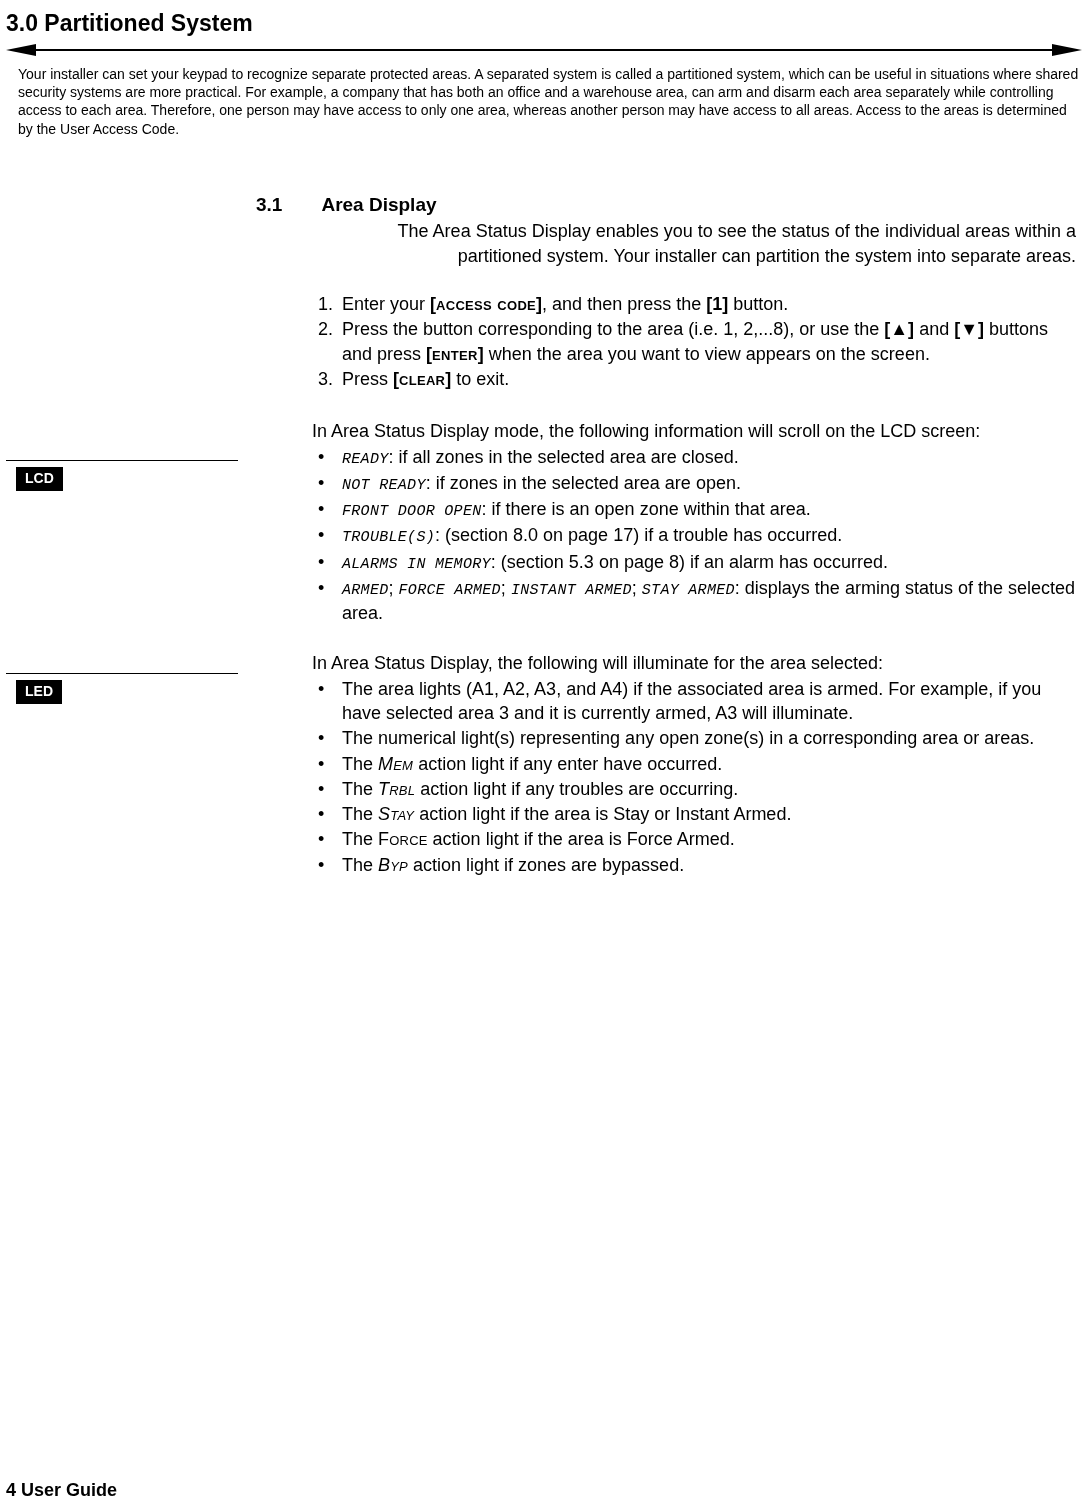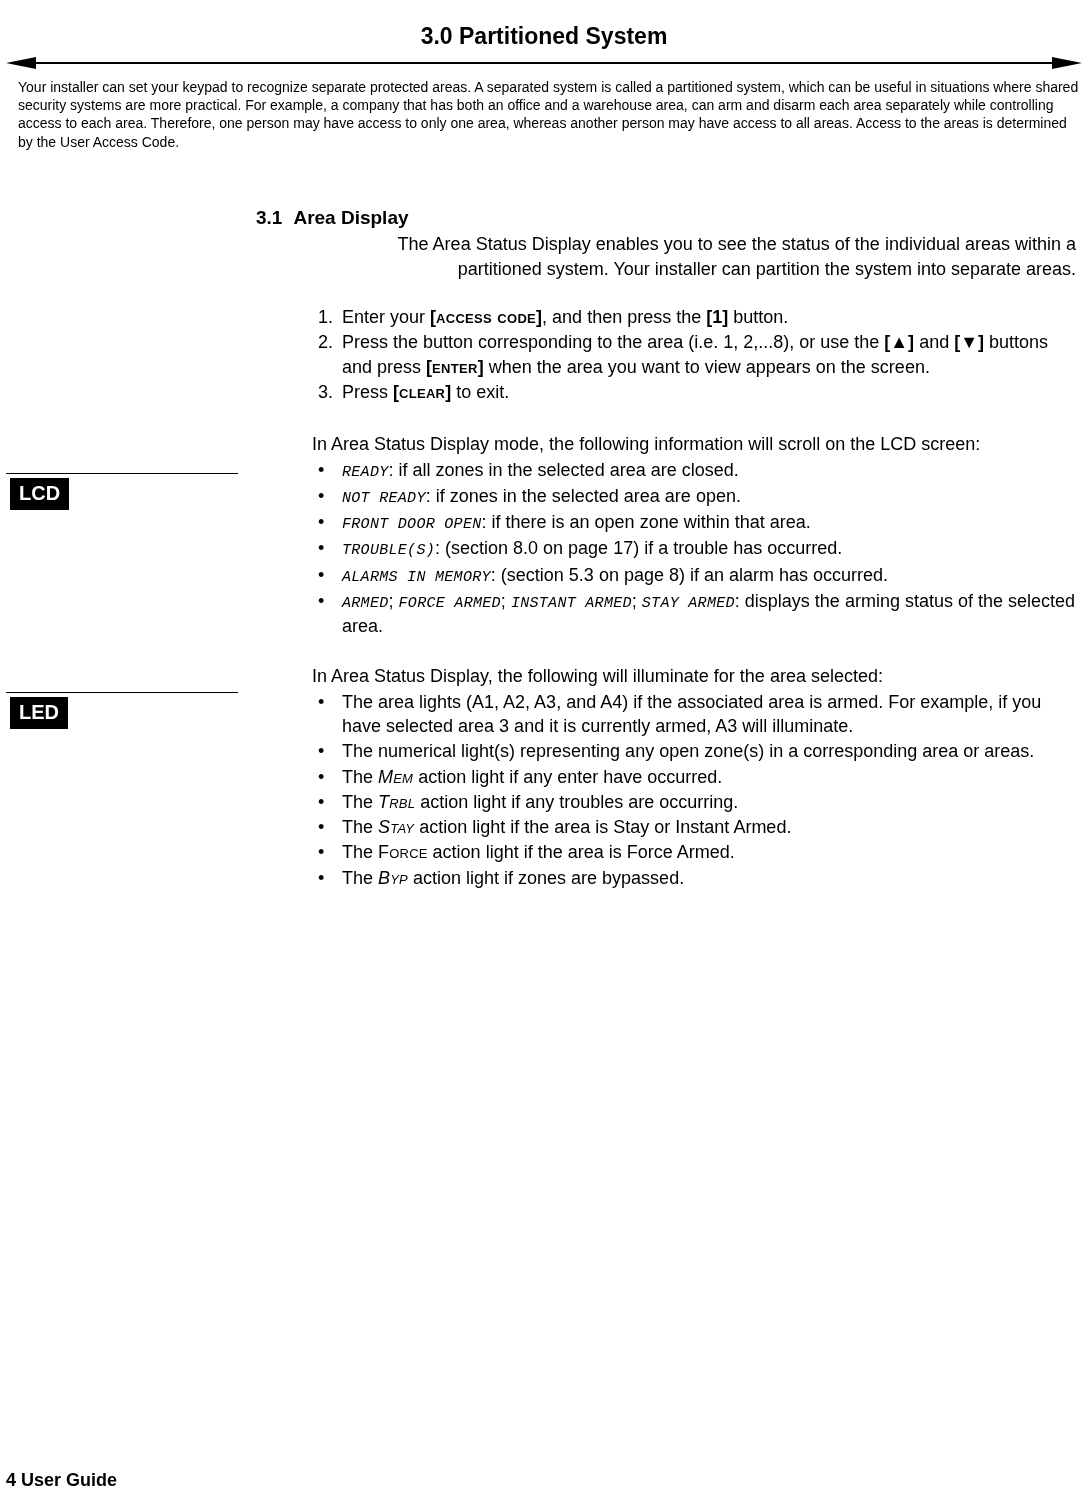--- a/index.html
+++ b/index.html
@@ -7,24 +7,23 @@
     width: 1088px;
     height: 1508px;
     font-family: Arial, Helvetica, sans-serif;
     font-size: 18px;
     line-height: 1.35;
     color: #000;
     padding: 0 6px;
     position: relative;
   }
   .header {
-    text-align: center;
     font-weight: bold;
     font-size: 23px;
-    margin-top: 21px;
+    margin-top: 8px;
     margin-bottom: 4px;
   }
   .divider {
     position: relative;
     height: 14px;
     margin-bottom: 8px;
     display: flex;
     align-items: center;
   }
   .divider .line {
@@ -46,21 +45,21 @@
   .left-col {
     width: 250px;
     flex-shrink: 0;
   }
   .right-col {
     flex: 1;
     padding-right: 6px;
   }
   .section-head {
     display: flex;
-    gap: 11px;
+    gap: 39px;
     font-weight: bold;
     font-size: 19px;
     margin-bottom: 2px;
   }
   .section-body {
     margin-left: 56px;
     margin-bottom: 24px;
     text-align: right;
   }
   .para { margin-bottom: 22px; }
@@ -108,28 +107,28 @@
   .tag-rule {
     border-top: 1px solid #000;
     width: 232px;
     margin-bottom: 4px;
   }
   .tag {
     display: inline-block;
     background: #000;
     color: #fff;
     font-weight: bold;
-    font-size: 20px;
+    font-size: 14px;
     padding: 2px 9px 3px 9px;
-    margin-left: 4px;
+    margin-left: 10px;
   }
   .tag-block { margin-bottom: 24px; }
   .footer {
     position: absolute;
-    bottom: 16px;
+    bottom: 6px;
     left: 6px;
     font-weight: bold;
     font-size: 18px;
   }
   .right-col .lead {
     margin-left: 56px;
     margin-bottom: 1px;
   }
 </style>
 </head>

